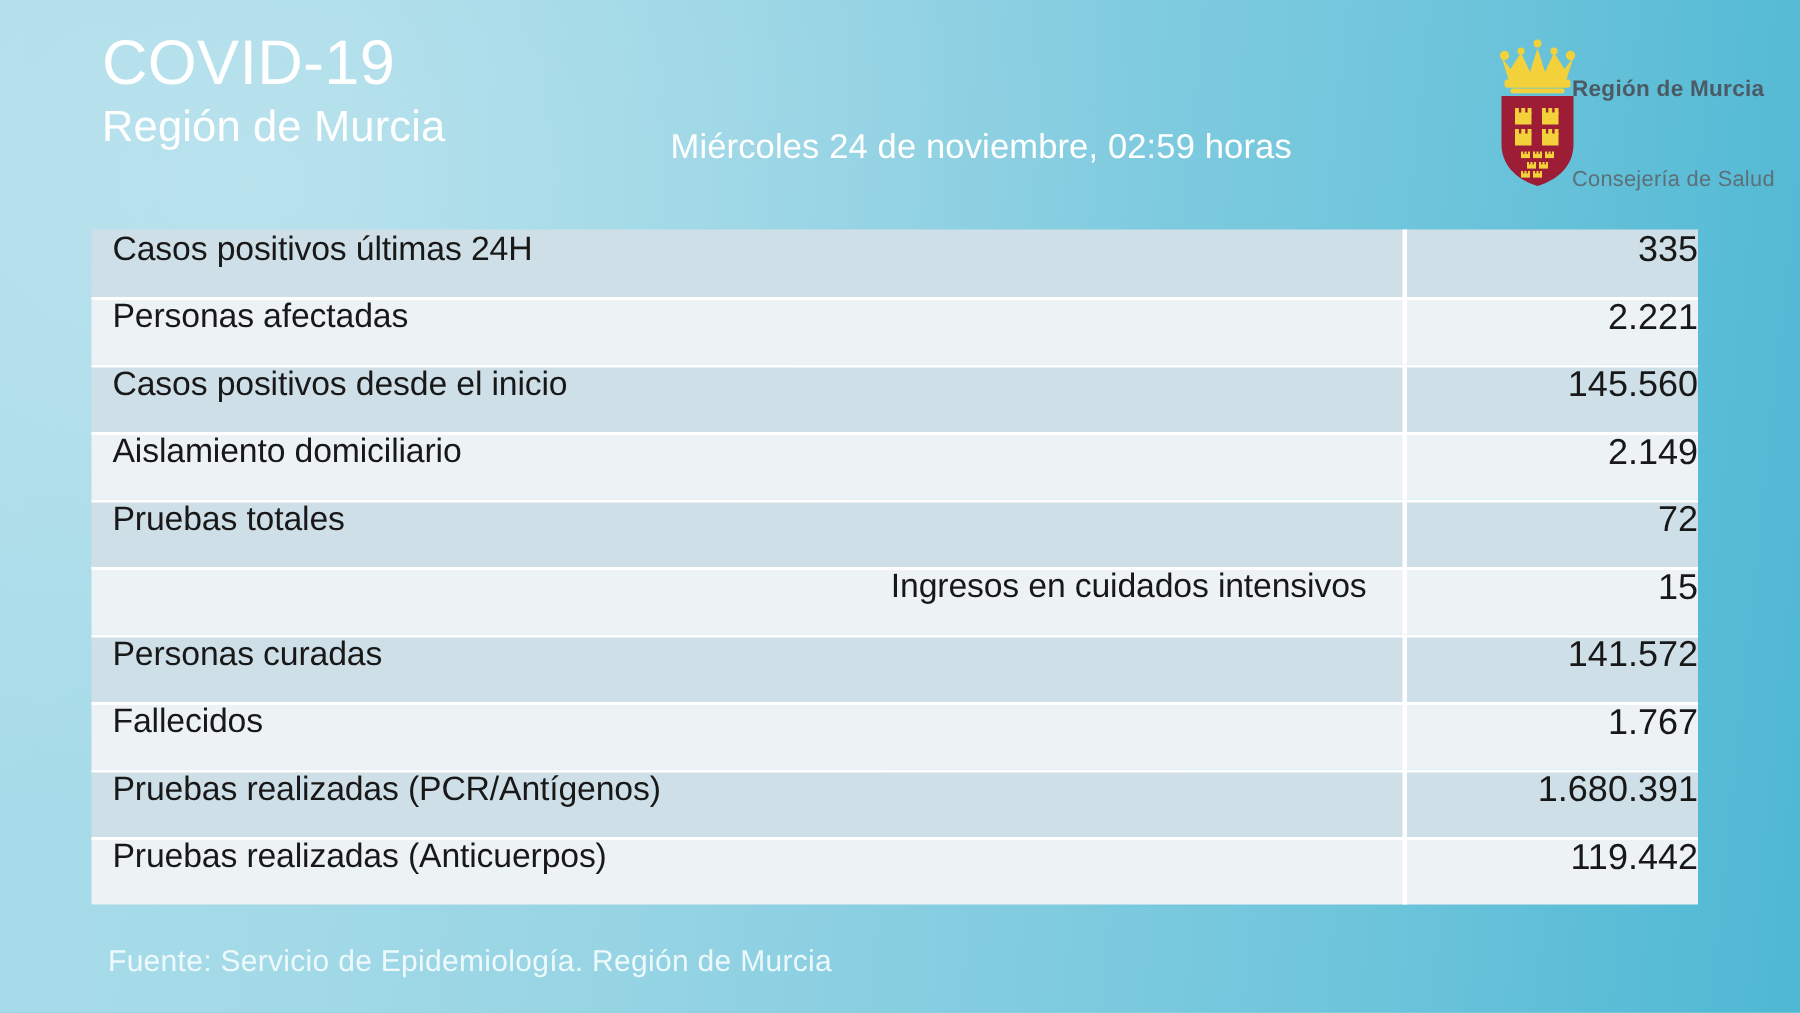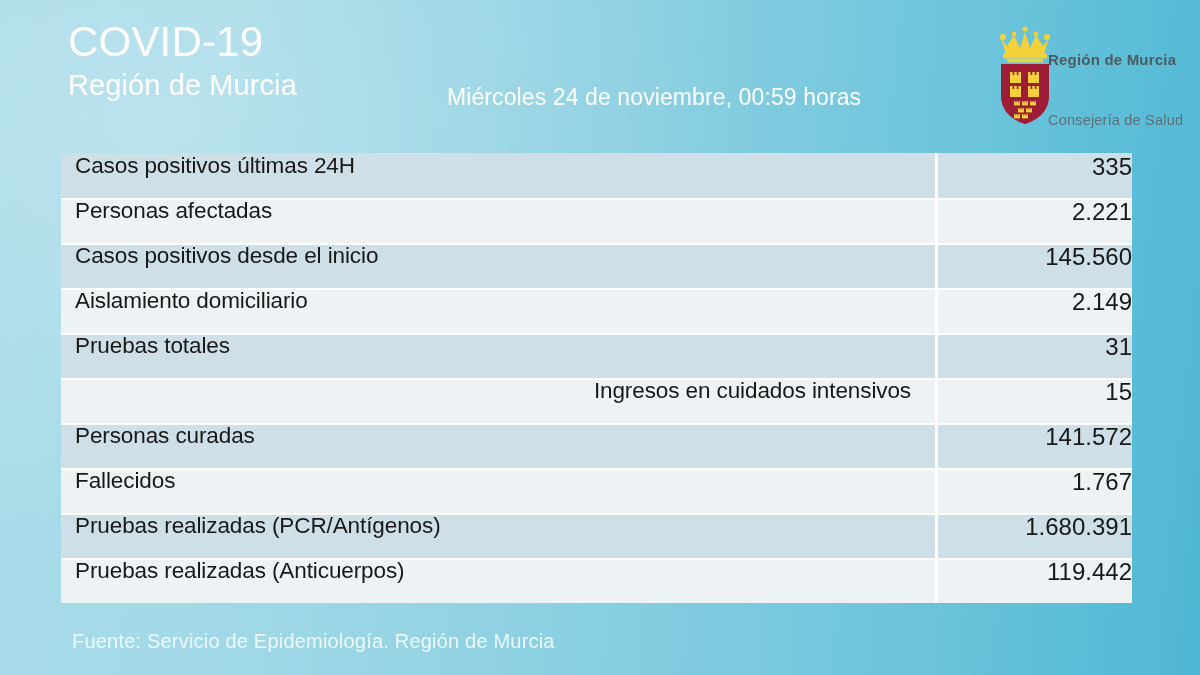--- a/index.html
+++ b/index.html
@@ -200,21 +200,21 @@
 
 <div class="slide">
 
   <div class="header">
 
     <div class="title-block">
       <div class="title-main">COVID-19</div>
       <div class="title-sub">Región de Murcia</div>
     </div>
 
-    <div class="date-line">Miércoles 24 de noviembre, 00:59 horas</div>
+    <div class="date-line">Miércoles 24 de noviembre, 02:59 horas</div>
 
     <div class="logo">
       <svg class="logo-mark" viewBox="0 0 62 104">
 
         <g fill="#f2d13b">
           <circle cx="31" cy="7" r="2.6"></circle>
           <circle cx="9" cy="15" r="3.1"></circle>
           <circle cx="53" cy="15" r="3.1"></circle>
           <circle cx="20" cy="12" r="2.4"></circle>
           <circle cx="42" cy="12" r="2.4"></circle>
@@ -322,21 +322,21 @@
         <div class="value">145.560</div>
       </div>
       <div class="row even">
         <div class="label">Aislamiento domiciliario</div>
         <div class="divider"></div>
         <div class="value">2.149</div>
       </div>
       <div class="row odd">
         <div class="label">Pruebas totales</div>
         <div class="divider"></div>
-        <div class="value">31</div>
+        <div class="value">72</div>
       </div>
       <div class="row even">
         <div class="label indent">Ingresos en cuidados intensivos</div>
         <div class="divider"></div>
         <div class="value">15</div>
       </div>
       <div class="row odd">
         <div class="label">Personas curadas</div>
         <div class="divider"></div>
         <div class="value">141.572</div>

